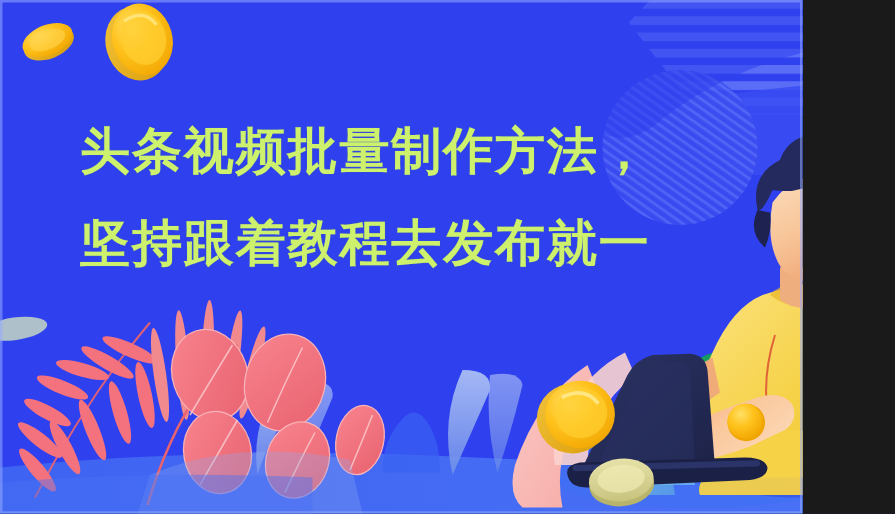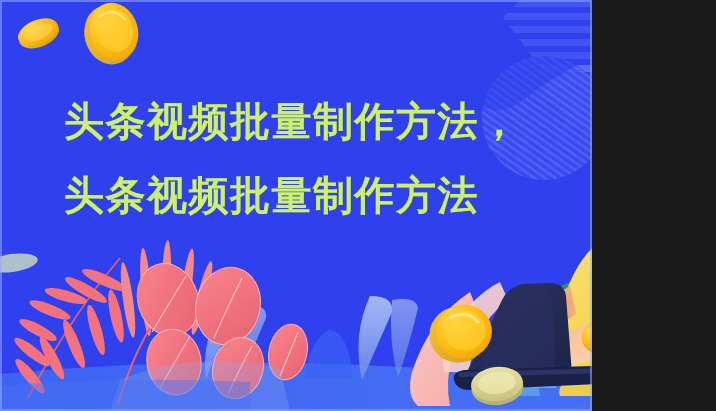--- a/index.html
+++ b/index.html
@@ -1,19 +1,19 @@
 <!DOCTYPE html>
 <html><head>
 <meta charset="utf-8">
 <title>Course Banner</title>
 <style>
   html,body{margin:0;padding:0;background:#1a1a1a;}
   #stage{
     position:relative;
-    width:592px;height:411px;
+    width:642px;height:411px;
     overflow:hidden;
     background:#15803d;
     font-family:"Liberation Sans","DejaVu Sans",sans-serif;
   }
   .layer{position:absolute;top:0;left:0;width:716px;height:411px;overflow:hidden;}
   svg.layer{display:block;}
 
   
   #headline{
     position:absolute;
@@ -297,17 +297,17 @@
       <ellipse cx="0" cy="4" rx="28" ry="15" fill="url(#coinEdge)"></ellipse>
       <ellipse cx="0" cy="0" rx="28" ry="15" fill="url(#coinFace)"></ellipse>
       <ellipse cx="0" cy="0" rx="20" ry="9" fill="#FFD349" opacity=".7"></ellipse>
     </g>
 
     <path d="M0 386 Q120 376 250 382 L250 411 L0 411 Z" fill="#4A72F5" opacity=".45"></path>
   </svg>
 
   <div id="headline">
     <span class="line">头条视频批量制作方法，</span>
-    <span class="line">头条视频批量制作方法</span>
+    <span class="line">坚持跟着教程去发布就一</span>
   </div>
 
   <div class="edge-border"></div>
 </div>
 
 </body></html>

